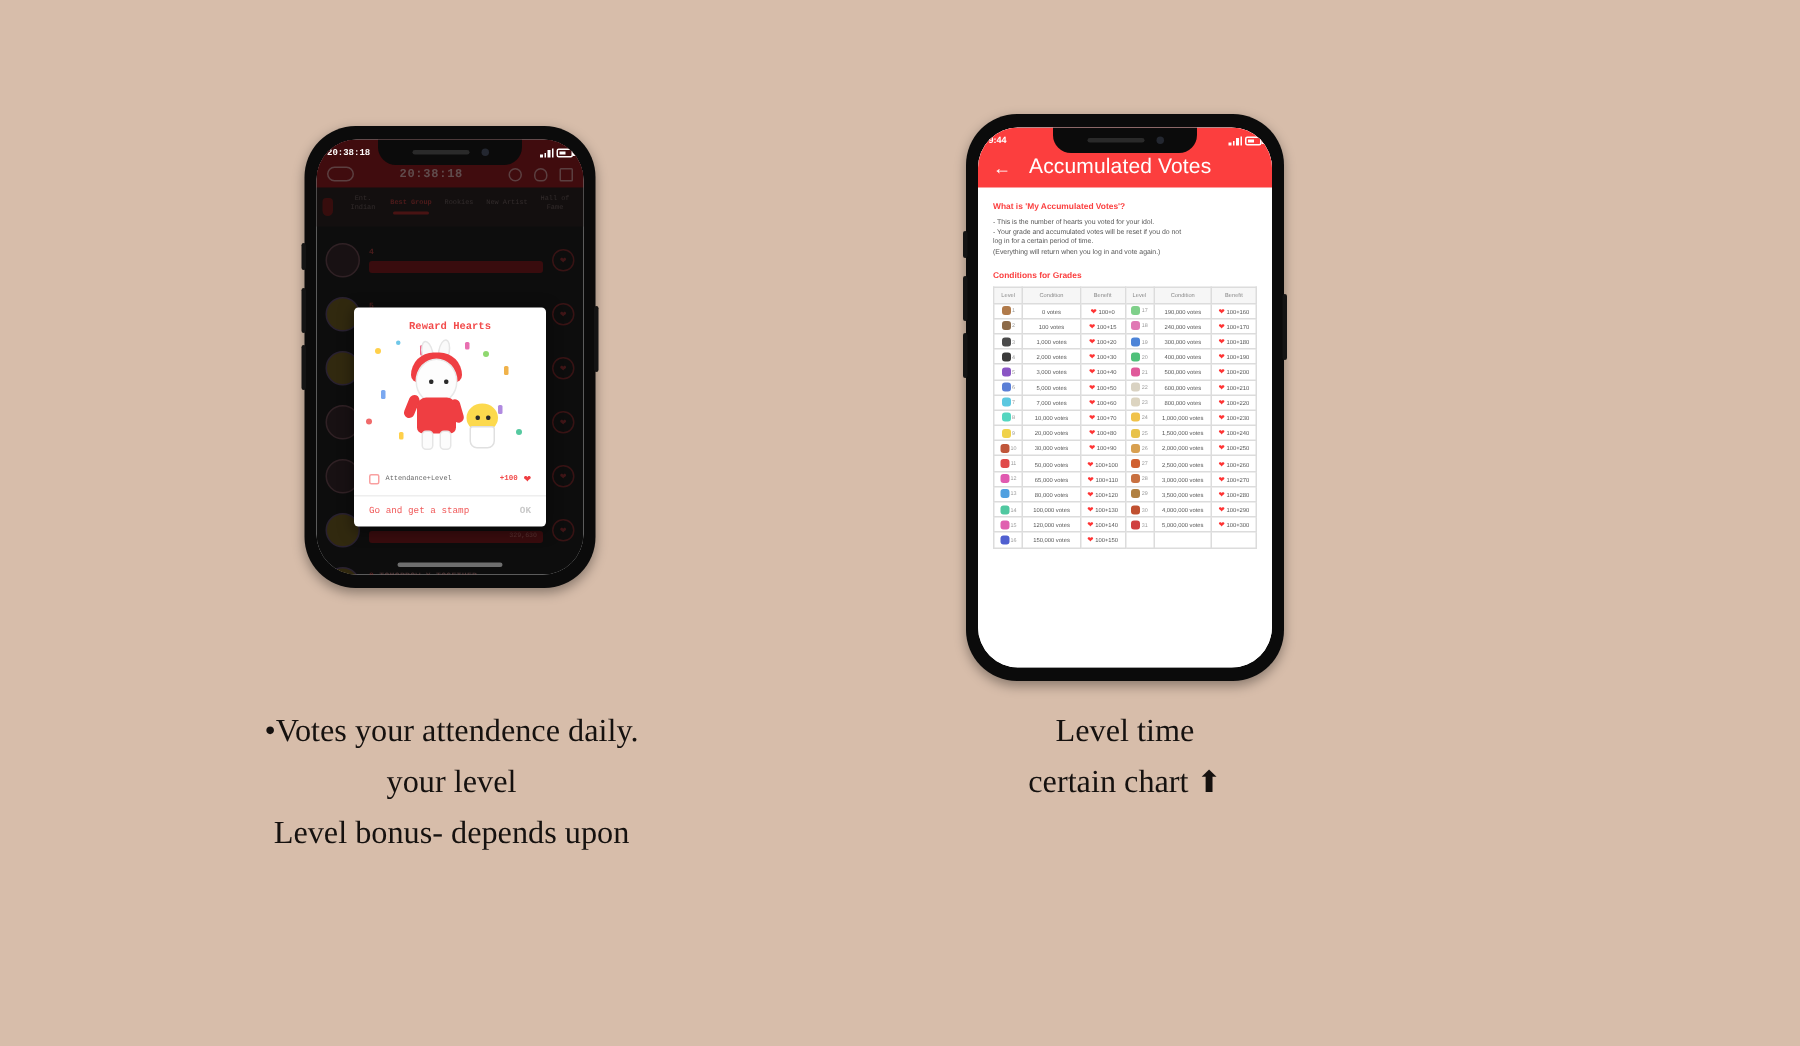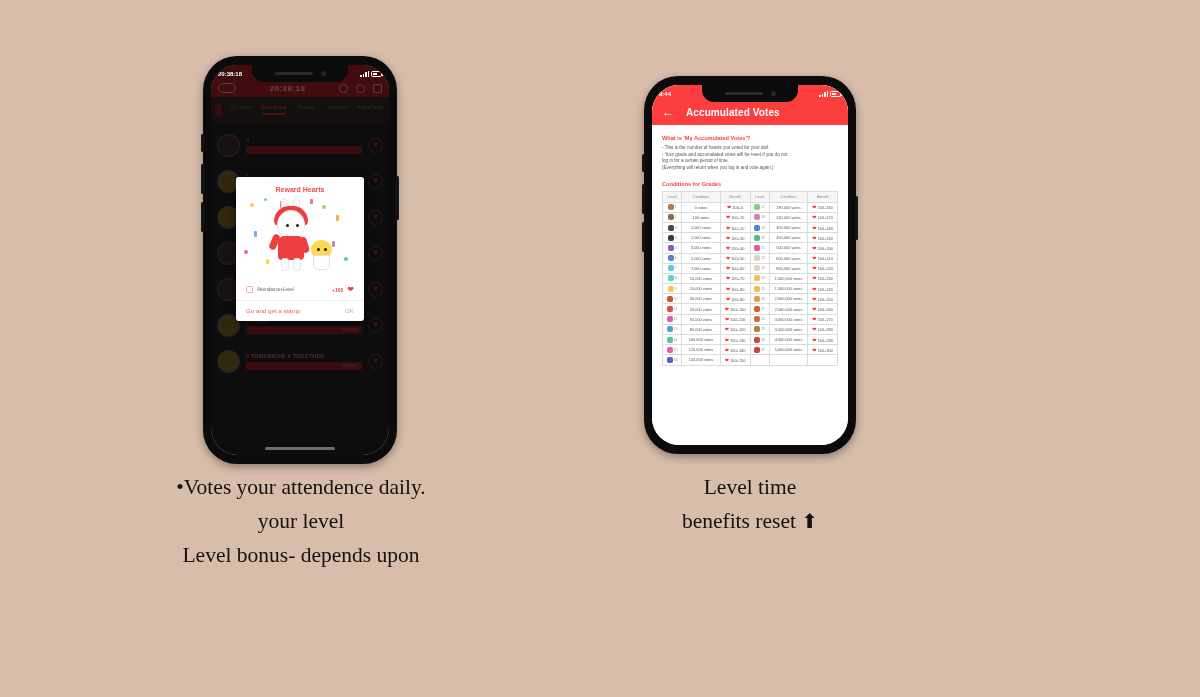--- a/index.html
+++ b/index.html
@@ -25,21 +25,21 @@
   }
 
   
   .phone {
     position: absolute;
     background: #0b0b0b;
     border-radius: 34px;
     box-shadow: 0 3px 8px rgba(0,0,0,.35);
     padding: 9px 8px;
   }
-  .phone.left  { left: 203px; top: 56px;  width: 194px; height: 408px; }
+  .phone.left  { left: 203px; top: 84px;  width: 194px; height: 308px; font-family: Liberation Mono, monospace; }
   .phone.right { left: 644px; top: 76px;  width: 212px; height: 378px; }
   .screen {
     position: relative; width: 100%; height: 100%;
     border-radius: 27px; overflow: hidden; background: #fff;
   }
   .notch {
     position: absolute; left: 50%; transform: translateX(-50%);
     top: 0; width: 96px; height: 17px;
     background: #0b0b0b; border-radius: 0 0 12px 12px; z-index: 40;
     display: flex; align-items: center; justify-content: center; gap: 8px;
@@ -151,21 +151,21 @@
   .dlg-meta .pts { margin-left: auto; color: #f24b4b; font-weight: bold; font-size: 5px; }
   .dlg-meta .hh { color: #ef3e42; font-size: 8px; }
   .dlg-actions { display: flex; align-items: center; justify-content: space-between; padding: 6px 10px 7px; }
   .dlg-actions .stamp { font-size: 6.2px; color: #f05a5a; }
   .dlg-actions .ok { font-size: 6.2px; color: #c9c9c9; font-weight: bold; }
 
   
   .r-app { position: absolute; inset: 0; background: #fff; }
   .r-header { height: 40px; background: #fc3e3e; display: flex; align-items: flex-end; padding: 0 0 7px 10px; gap: 12px; }
   .r-back { color: #fff; font-size: 12px; line-height: 12px; }
-  .r-title { color: #fff; font-size: 10px; font-weight: bold; letter-spacing: .1px; }
+  .r-title { color: #fff; font-size: 14px; font-weight: normal; letter-spacing: .1px; }
   .r-content { padding: 10px 10px 0; }
   .r-h { font-size: 5.6px; color: #fb3f3f; font-weight: bold; margin-bottom: 4px; }
   .r-p { font-size: 4.6px; line-height: 6.6px; color: #555; }
   .r-h2 { font-size: 5.6px; color: #fb3f3f; font-weight: bold; margin: 10px 0 4px; }
 
   table.grades { width: 100%; border-collapse: collapse; table-layout: fixed; }
   table.grades th, table.grades td {
     border: 0.5px solid #dcdcdc; font-size: 3.9px; height: 10.2px;
     text-align: center; color: #555; padding: 0; overflow: hidden; white-space: nowrap;
   }
@@ -719,18 +719,18 @@
   </div>
 
   <div class="cap left">
     <div>•Votes your attendence daily.</div>
     <div>your level</div>
     <div>Level bonus- depends upon</div>
   </div>
   <div class="cap right">
     <div>Level time</div>
     <div>
-      <span>benefits reset</span>
+      <span>certain chart</span>
       <span class="uparrow">⬆</span>
     </div>
   </div>
 
 </div>
 
 </body></html>

